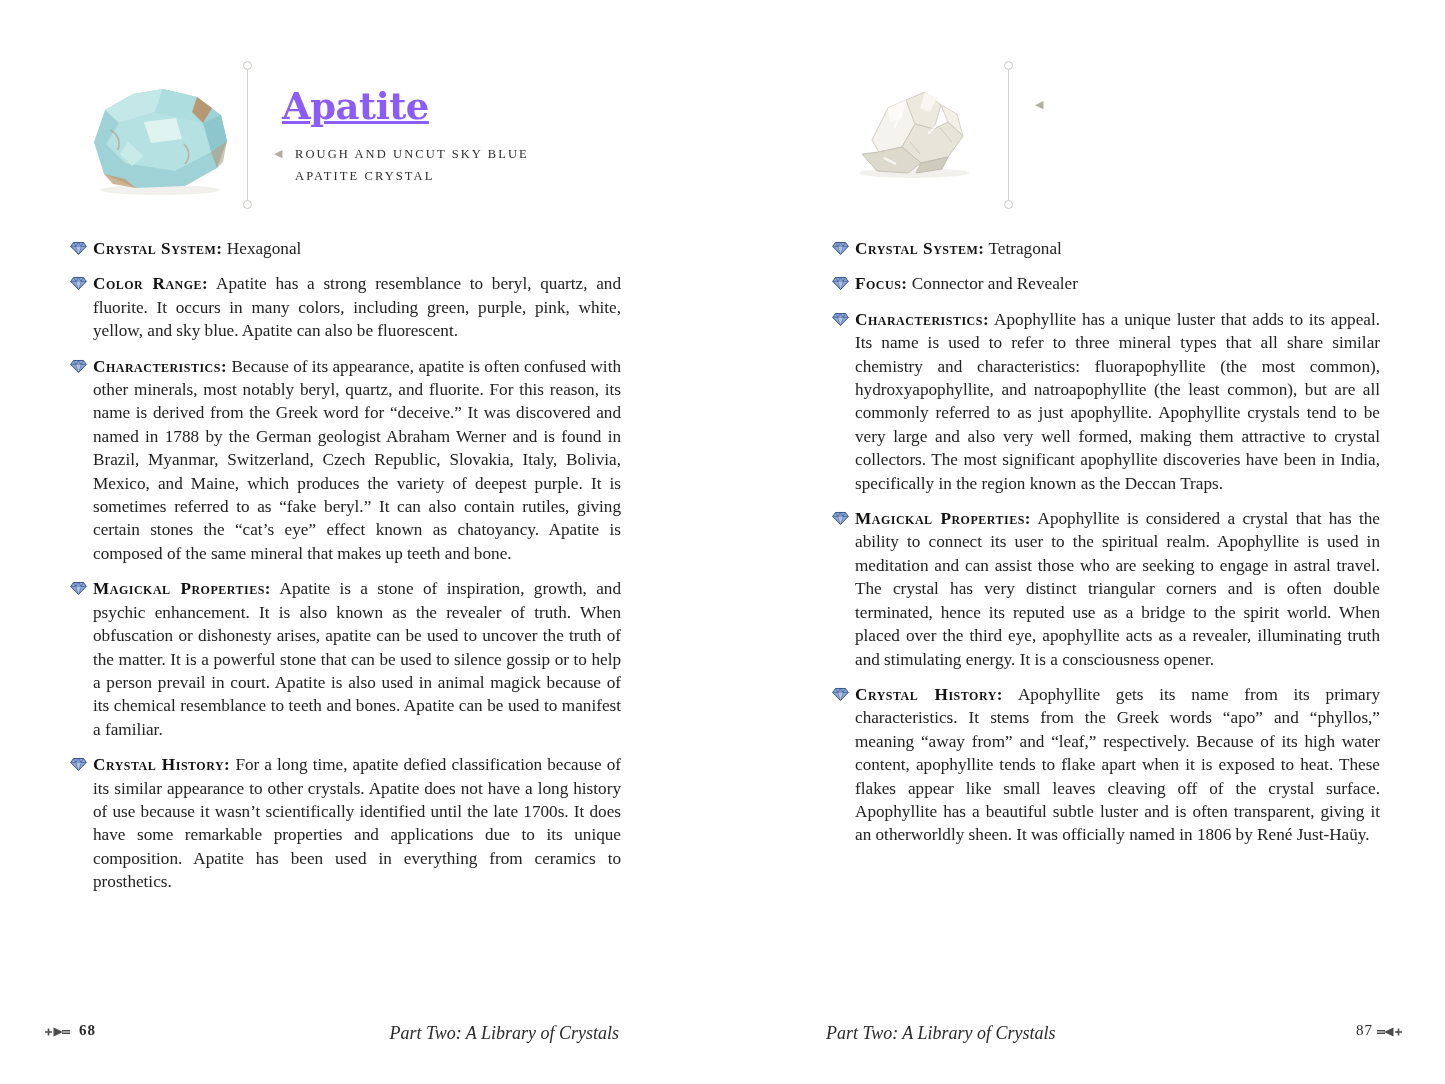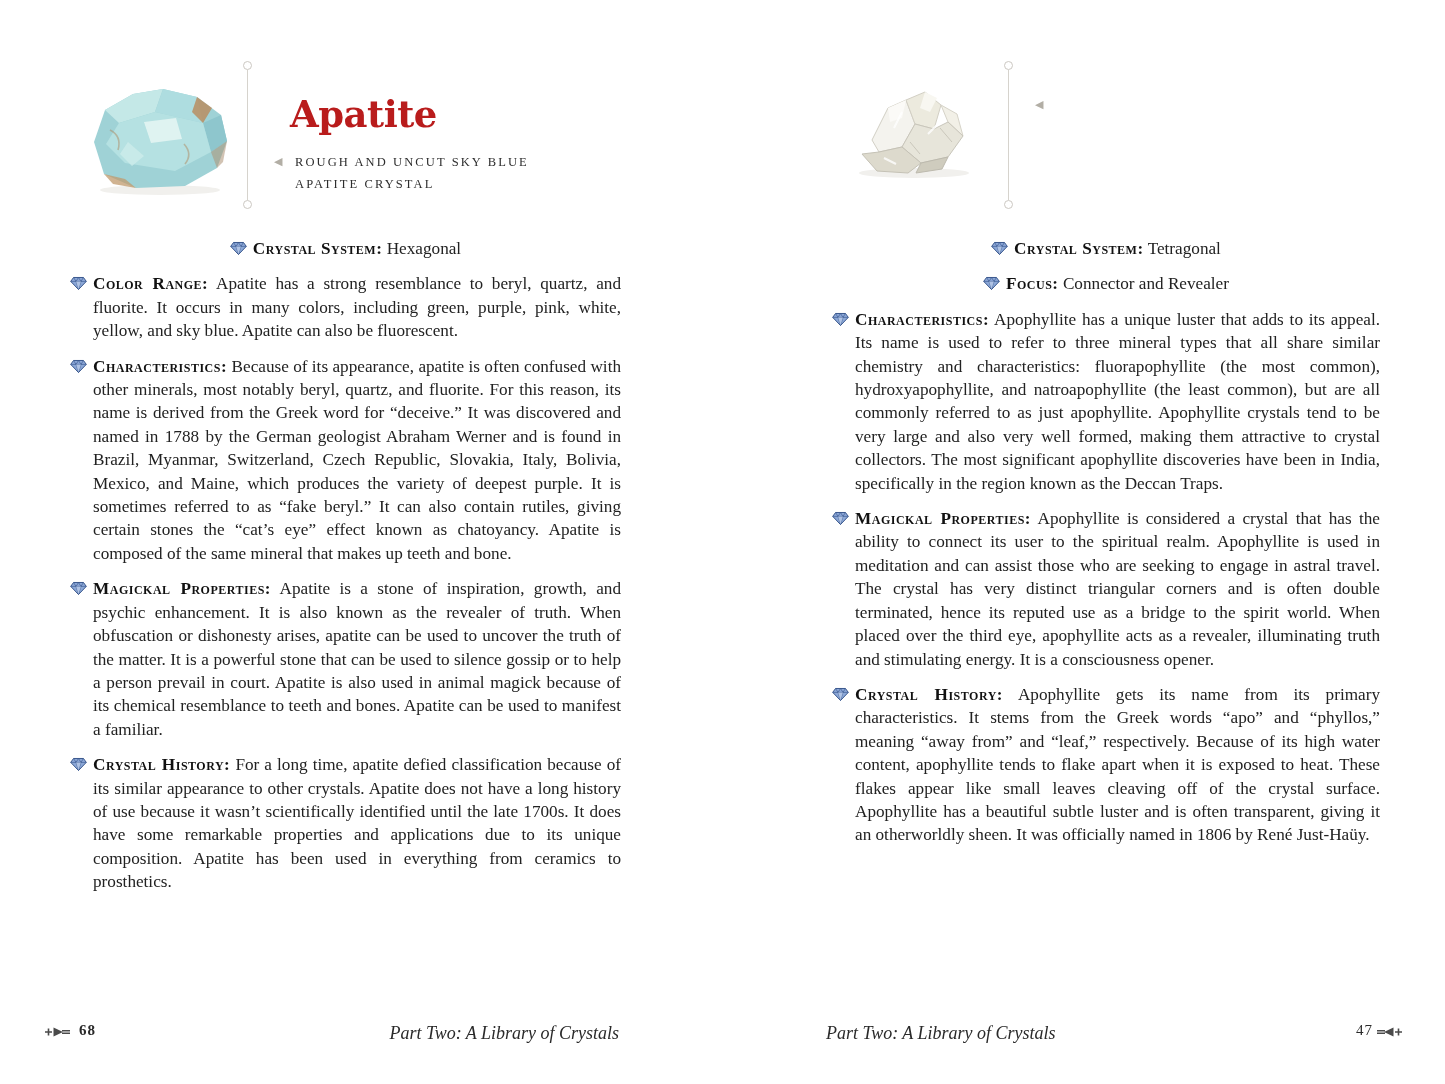--- a/index.html
+++ b/index.html
@@ -19,29 +19,29 @@
   .left .rule{left:247px;}
   .right .rule{left:286px;}
   .rule::before,.rule::after{content:"";position:absolute;left:-5px;width:7px;height:7px;
       border:1.5px solid #ccc8c2;border-radius:50%;background:#fff;}
   .rule::before{top:-9px;}
   .rule::after{bottom:-9px;}
 
   .head-text{position:absolute;top:78px;}
   .left .head-text{left:274px;}
   .right .head-text{left:313px;}
-  h1.crystal-title{margin:16px;font-family:"DejaVu Serif", serif;font-weight:700;
-      font-size:37px;line-height:1.1;letter-spacing:-0.5px;color:#b91c1c;}
+  h1.crystal-title{margin:8px;font-family:"DejaVu Serif", serif;font-weight:700;
+      font-size:37px;line-height:1.1;letter-spacing:-0.5px;color:#8b5cf6;text-decoration:underline;}
   .caption{position:relative;margin-top:16px;padding-left:21px;width:275px;
       font-size:12.5px;letter-spacing:2.1px;line-height:1.78;color:#2d2d2d;}
   .caption .tri{position:absolute;left:0;top:1px;font-size:11px;color:#b2aea5;
       font-family:"DejaVu Sans", sans-serif;}
 
   
-  .entries{position:absolute;top:237px;display:flex;flex-direction:column;gap:12px;align-items:center;}
+  .entries{position:absolute;top:237px;display:flex;flex-direction:column;gap:12px;}
   .left .entries{left:70px;width:551px;}
   .right .entries{left:110px;width:548px;}
   .entry{position:relative;padding-left:23px;}
   .gem-icon{position:absolute;left:0;top:4px;}
   .entry p{margin:0;font-size:17.2px;line-height:23.4px;text-align:justify;color:#222;}
   .entry-label{font-variant:small-caps;font-weight:700;letter-spacing:0.5px;color:#111;}
 
   
   .footer{position:absolute;top:1022px;left:0;right:0;height:22px;font-size:15px;}
   .f-num{position:absolute;top:0;color:#2a2a2a;letter-spacing:1px;}
@@ -204,20 +204,20 @@
       <div class="entry">
         <svg class="gem-icon" width="17" height="15" viewBox="0 0 24 20">
             <use href="#gem"></use>
           </svg>
         <p><span class="entry-label">Crystal History:</span> <span>Apophyllite gets its name from its primary characteristics. It stems from the Greek words “apo” and “phyllos,” meaning “away from” and “leaf,” respectively. Because of its high water content, apophyllite tends to flake apart when it is exposed to heat. These flakes appear like small leaves cleaving off of the crystal surface. Apophyllite has a beautiful subtle luster and is often transparent, giving it an otherworldly sheen. It was officially named in 1806 by René Just-Haüy.</span></p>
       </div>
     </main>
 
     <div class="footer">
       <span class="f-title">Part Two: A Library of Crystals</span>
-      <span class="f-num">47</span>
+      <span class="f-num">87</span>
       <svg class="f-arrow" width="26" height="12" viewBox="0 0 26 12">
           <use href="#arrowL"></use>
         </svg>
     </div>
   </section>
 
 </div>
 
 </body></html>

